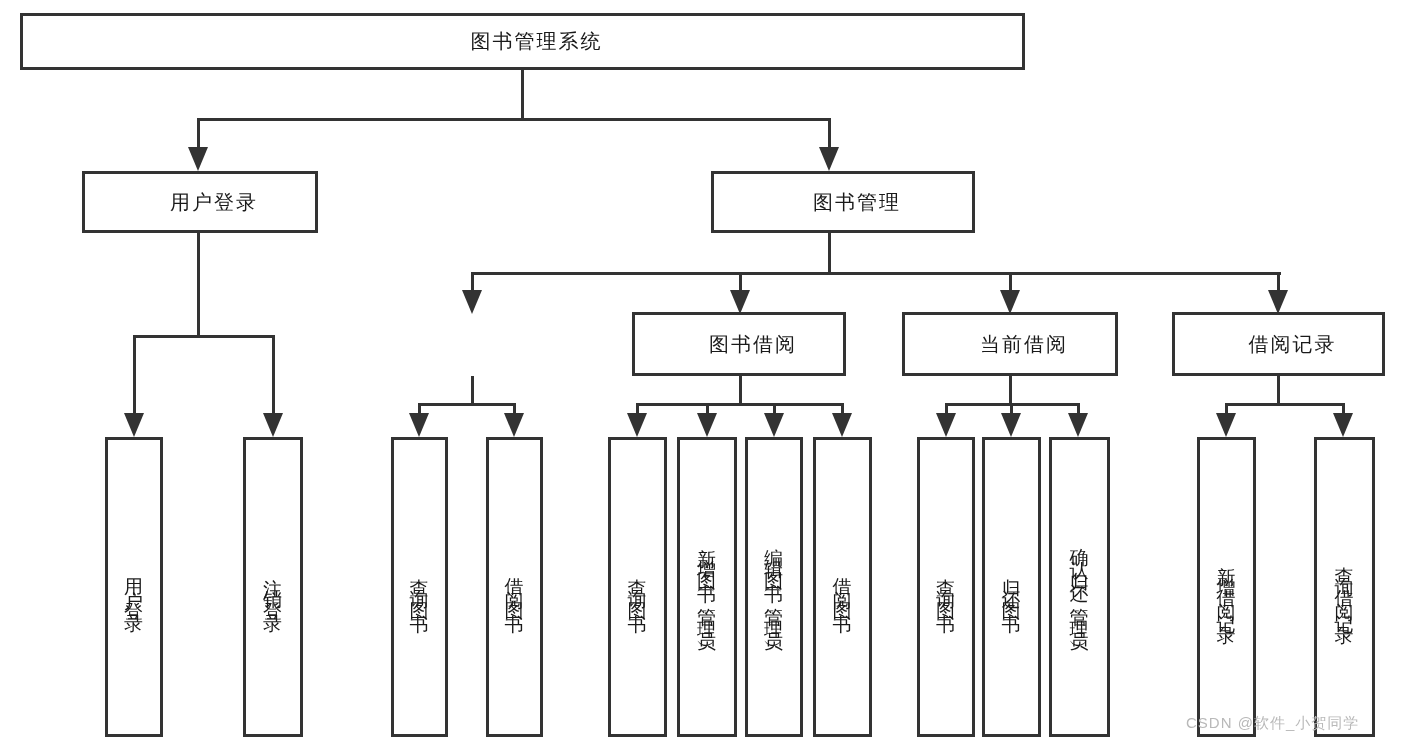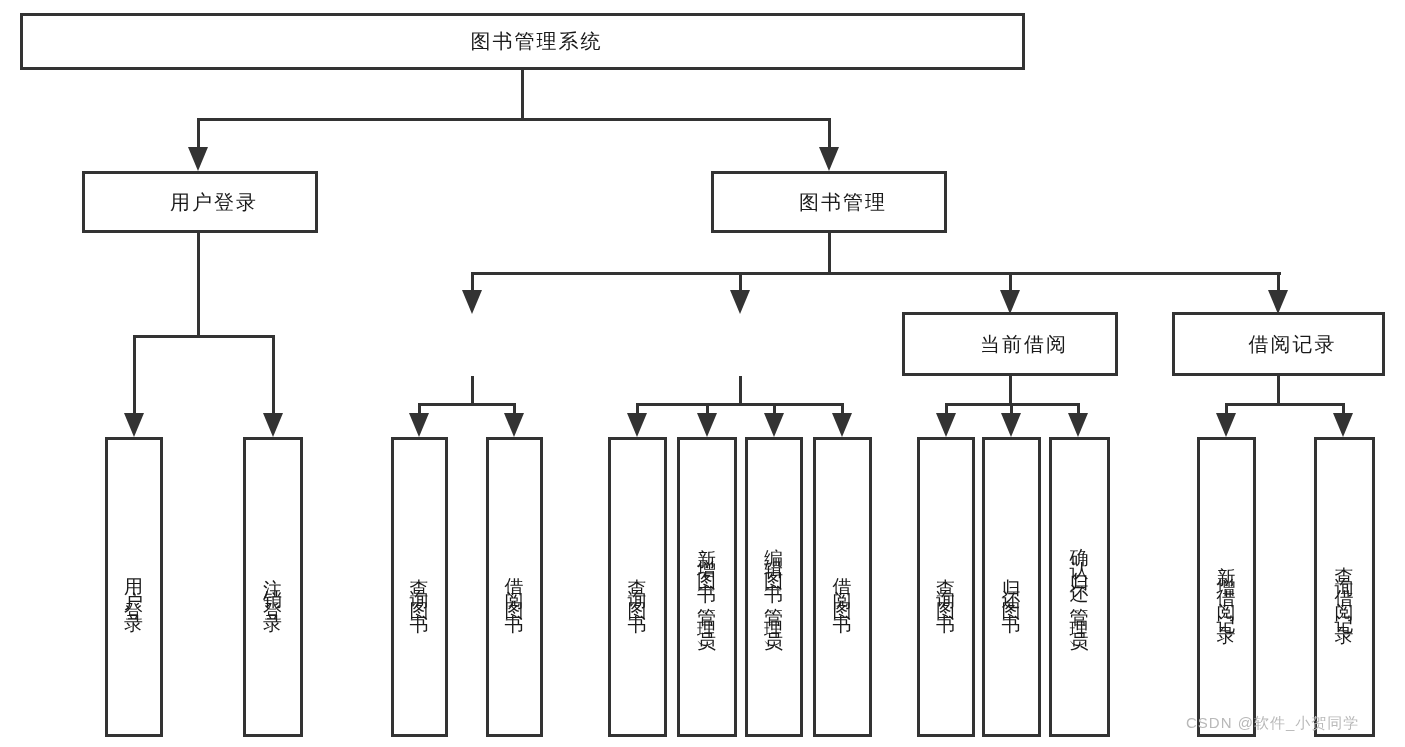--- a/index.html
+++ b/index.html
@@ -46,21 +46,21 @@
   <div class="line" style="left:521px; top:70px;  width:3px;   height:48px;"></div>
   <div class="line" style="left:197px; top:118px; width:634px; height:3px;"></div>
   <div class="line" style="left:197px; top:118px; width:3px;   height:32px;"></div>
   <div class="arrow" style="left:188px; top:147px;"></div>
   <div class="line" style="left:828px; top:118px; width:3px;   height:32px;"></div>
   <div class="arrow" style="left:819px; top:147px;"></div>
 
   <div class="hbox" style="left:82px; top:171px; width:236px; height:62px;">
     <span>用户登录</span>
   </div>
-  <div class="hbox" style="left:711px; top:171px; width:236px; height:62px;">
+  <div class="hbox" style="left:711px; top:171px; width:264px; height:62px;">
     <span>图书管理</span>
   </div>
 
   <div class="line" style="left:197px; top:233px; width:3px;   height:102px;"></div>
   <div class="line" style="left:133px; top:335px; width:142px; height:3px;"></div>
   <div class="line" style="left:133px; top:335px; width:3px;   height:80px;"></div>
   <div class="arrow" style="left:124px; top:413px;"></div>
   <div class="line" style="left:272px; top:335px; width:3px;   height:80px;"></div>
   <div class="arrow" style="left:263px; top:413px;"></div>
 
@@ -68,20 +68,23 @@
   <div class="line" style="left:471px; top:272px; width:810px; height:3px;"></div>
   <div class="line" style="left:471px;  top:272px; width:3px; height:20px;"></div>
   <div class="arrow" style="left:462px;  top:290px;"></div>
   <div class="line" style="left:739px;  top:272px; width:3px; height:20px;"></div>
   <div class="arrow" style="left:730px;  top:290px;"></div>
   <div class="line" style="left:1009px; top:272px; width:3px; height:20px;"></div>
   <div class="arrow" style="left:1000px; top:290px;"></div>
   <div class="line" style="left:1277px; top:272px; width:3px; height:20px;"></div>
   <div class="arrow" style="left:1268px; top:290px;"></div>
 
+  <div class="hbox" style="left:632px; top:312px; width:214px; height:64px;">
+    <span>图书借阅</span>
+  </div>
   <div class="hbox" style="left:1172px; top:312px; width:213px; height:64px;">
     <span>借阅记录</span>
   </div>
   <div class="hbox" style="left:902px; top:312px; width:216px; height:64px;">
     <span>当前借阅</span>
   </div>
 
   <div class="line" style="left:471px; top:376px; width:3px;  height:27px;"></div>
   <div class="line" style="left:418px; top:403px; width:98px; height:3px;"></div>
   <div class="line" style="left:418px; top:403px; width:3px;  height:14px;"></div>

